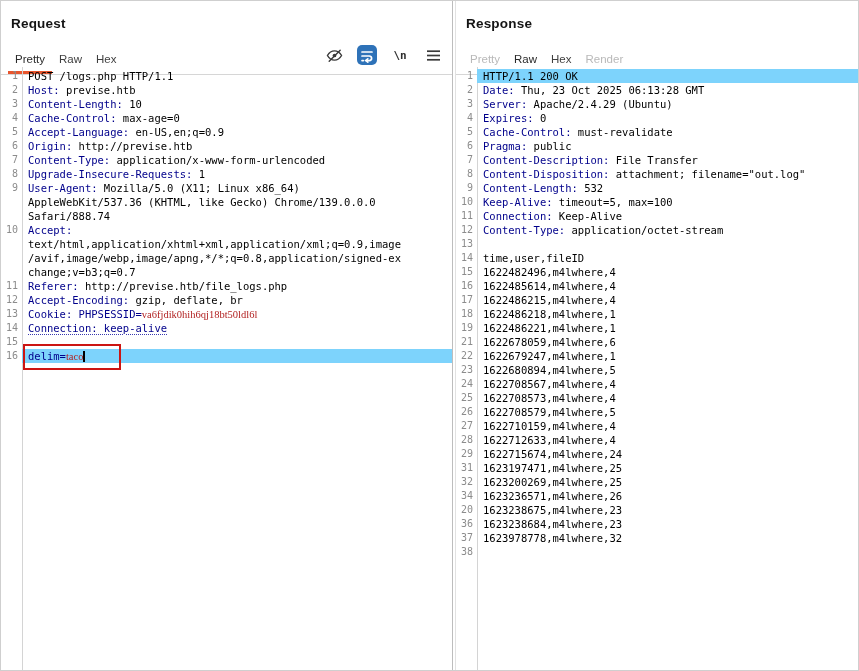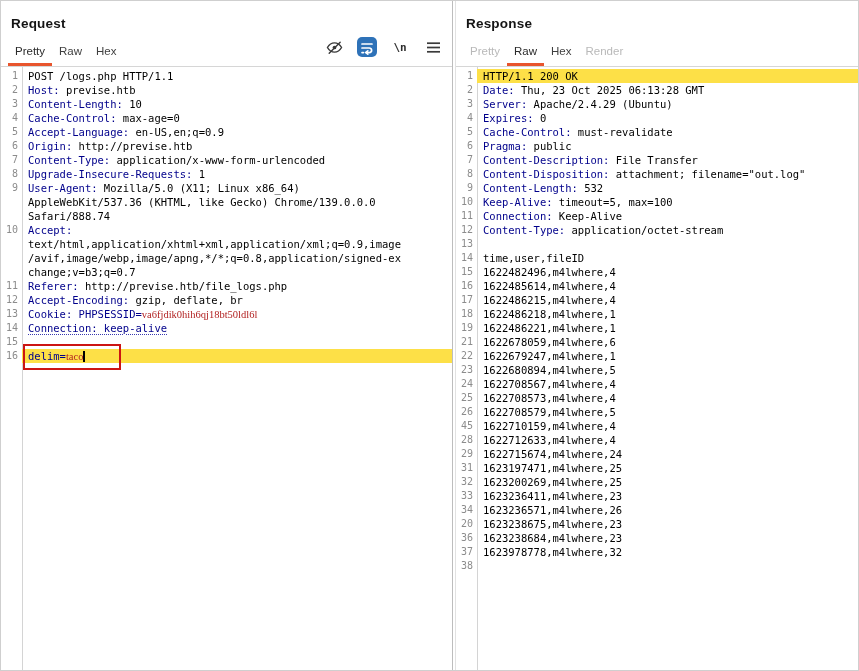--- a/index.html
+++ b/index.html
@@ -5,21 +5,21 @@
   * { box-sizing: border-box; margin: 0; padding: 0; }
   html, body { width: 859px; height: 671px; overflow: hidden; background: #fff;
     font-family: "Liberation Sans", sans-serif; }
   .app { position: absolute; inset: 0; width: 859px; height: 671px;
     border: 1px solid #cfcfcf; background: #fff; }
 
   .pane { position: absolute; top: 0; bottom: 0; background: #fff; }
   .pane-request { left: 0; width: 452px; border-right: 1px solid #bdbdbd; }
   .pane-response { left: 454px; right: 0; border-left: 1px solid #e2e2e2; }
 
-  .pane-header { position: absolute; top: 0; left: 0; right: 0; height: 66px;
+  .pane-header { position: absolute; top: 0; left: 0; right: 0; height: 74px;
     border-bottom: 1px solid #d6d6d6; background: #fff; }
   .pane-title { position: absolute; left: 10px; top: 15px; font-size: 13.5px;
     font-weight: bold; color: #141414; letter-spacing: 0.2px; }
   .tabs { position: absolute; left: 7px; bottom: 0; display: flex; }
   .tab { font-size: 11.5px; color: #3f3f3f; padding: 5px 7px 9px 7px;
     position: relative; cursor: default; margin-top: 22px; }
   .tab.selected { color: #2b2b2b; }
   .tab.selected::after { content: ""; position: absolute; left: 0; right: 0;
     bottom: 0; height: 3px; background: var(--accent, #e8552d); }
   .tab.disabled { color: #b9b9b9; }
@@ -34,21 +34,21 @@
   .editor { position: absolute; top: 66px; left: 0; right: 0; bottom: 0;
     font-family: "DejaVu Sans Mono", monospace; font-size: 10.5px;
     line-height: 14px; padding-top: 2px; overflow: hidden; }
   .gutter-rule { position: absolute; left: 21px; top: 0; bottom: 0; width: 1px;
     background: #d4d4d4; }
   .rows { position: relative; }
   .row { display: flex; height: 14px; white-space: pre; }
   .num { width: 21px; flex: none; text-align: right; padding-right: 4px;
     color: #8c8c8c; font-size: 10px; }
   .line { flex: 1; padding-left: 6px; color: #000; }
-  .row.hl .line { background: #fde047; }
+  .row.hl .line { background: #7dd3fc; }
   .seg-p { color: #000000; }
   .seg-h { color: var(--name-blue, #00008b); }
   .seg-v { color: var(--val-red, #b22222); font-family: Liberation Serif, serif; }
   .seg-d { color: var(--name-blue, #00008b);
     text-decoration: underline dotted #3a3ab0 1px; text-underline-offset: 2px; }
   .caret { display: inline-block; width: 2px; height: 11px; background: #000;
     vertical-align: -2px; }
 
   .annotation-box { position: absolute; left: 22px; top: 277px; width: 98px;
     height: 26px; border: 2px solid var(--anno-red, #cc1512); z-index: 3;
@@ -158,26 +158,25 @@
           <div class="row"><span class="num">16</span><span class="line"><span class="seg-p">1622485614,m4lwhere,4</span></span></div>
           <div class="row"><span class="num">17</span><span class="line"><span class="seg-p">1622486215,m4lwhere,4</span></span></div>
           <div class="row"><span class="num">18</span><span class="line"><span class="seg-p">1622486218,m4lwhere,1</span></span></div>
           <div class="row"><span class="num">19</span><span class="line"><span class="seg-p">1622486221,m4lwhere,1</span></span></div>
           <div class="row"><span class="num">21</span><span class="line"><span class="seg-p">1622678059,m4lwhere,6</span></span></div>
           <div class="row"><span class="num">22</span><span class="line"><span class="seg-p">1622679247,m4lwhere,1</span></span></div>
           <div class="row"><span class="num">23</span><span class="line"><span class="seg-p">1622680894,m4lwhere,5</span></span></div>
           <div class="row"><span class="num">24</span><span class="line"><span class="seg-p">1622708567,m4lwhere,4</span></span></div>
           <div class="row"><span class="num">25</span><span class="line"><span class="seg-p">1622708573,m4lwhere,4</span></span></div>
           <div class="row"><span class="num">26</span><span class="line"><span class="seg-p">1622708579,m4lwhere,5</span></span></div>
-          <div class="row"><span class="num">45</span><span class="line"><span class="seg-p">1622710159,m4lwhere,4</span></span></div>
+          <div class="row"><span class="num">27</span><span class="line"><span class="seg-p">1622710159,m4lwhere,4</span></span></div>
           <div class="row"><span class="num">28</span><span class="line"><span class="seg-p">1622712633,m4lwhere,4</span></span></div>
           <div class="row"><span class="num">29</span><span class="line"><span class="seg-p">1622715674,m4lwhere,24</span></span></div>
           <div class="row"><span class="num">31</span><span class="line"><span class="seg-p">1623197471,m4lwhere,25</span></span></div>
           <div class="row"><span class="num">32</span><span class="line"><span class="seg-p">1623200269,m4lwhere,25</span></span></div>
-          <div class="row"><span class="num">33</span><span class="line"><span class="seg-p">1623236411,m4lwhere,23</span></span></div>
           <div class="row"><span class="num">34</span><span class="line"><span class="seg-p">1623236571,m4lwhere,26</span></span></div>
           <div class="row"><span class="num">20</span><span class="line"><span class="seg-p">1623238675,m4lwhere,23</span></span></div>
           <div class="row"><span class="num">36</span><span class="line"><span class="seg-p">1623238684,m4lwhere,23</span></span></div>
           <div class="row"><span class="num">37</span><span class="line"><span class="seg-p">1623978778,m4lwhere,32</span></span></div>
           <div class="row"><span class="num">38</span><span class="line"></span></div>
         </div>
     </div>
   </div>
 
 </div>

